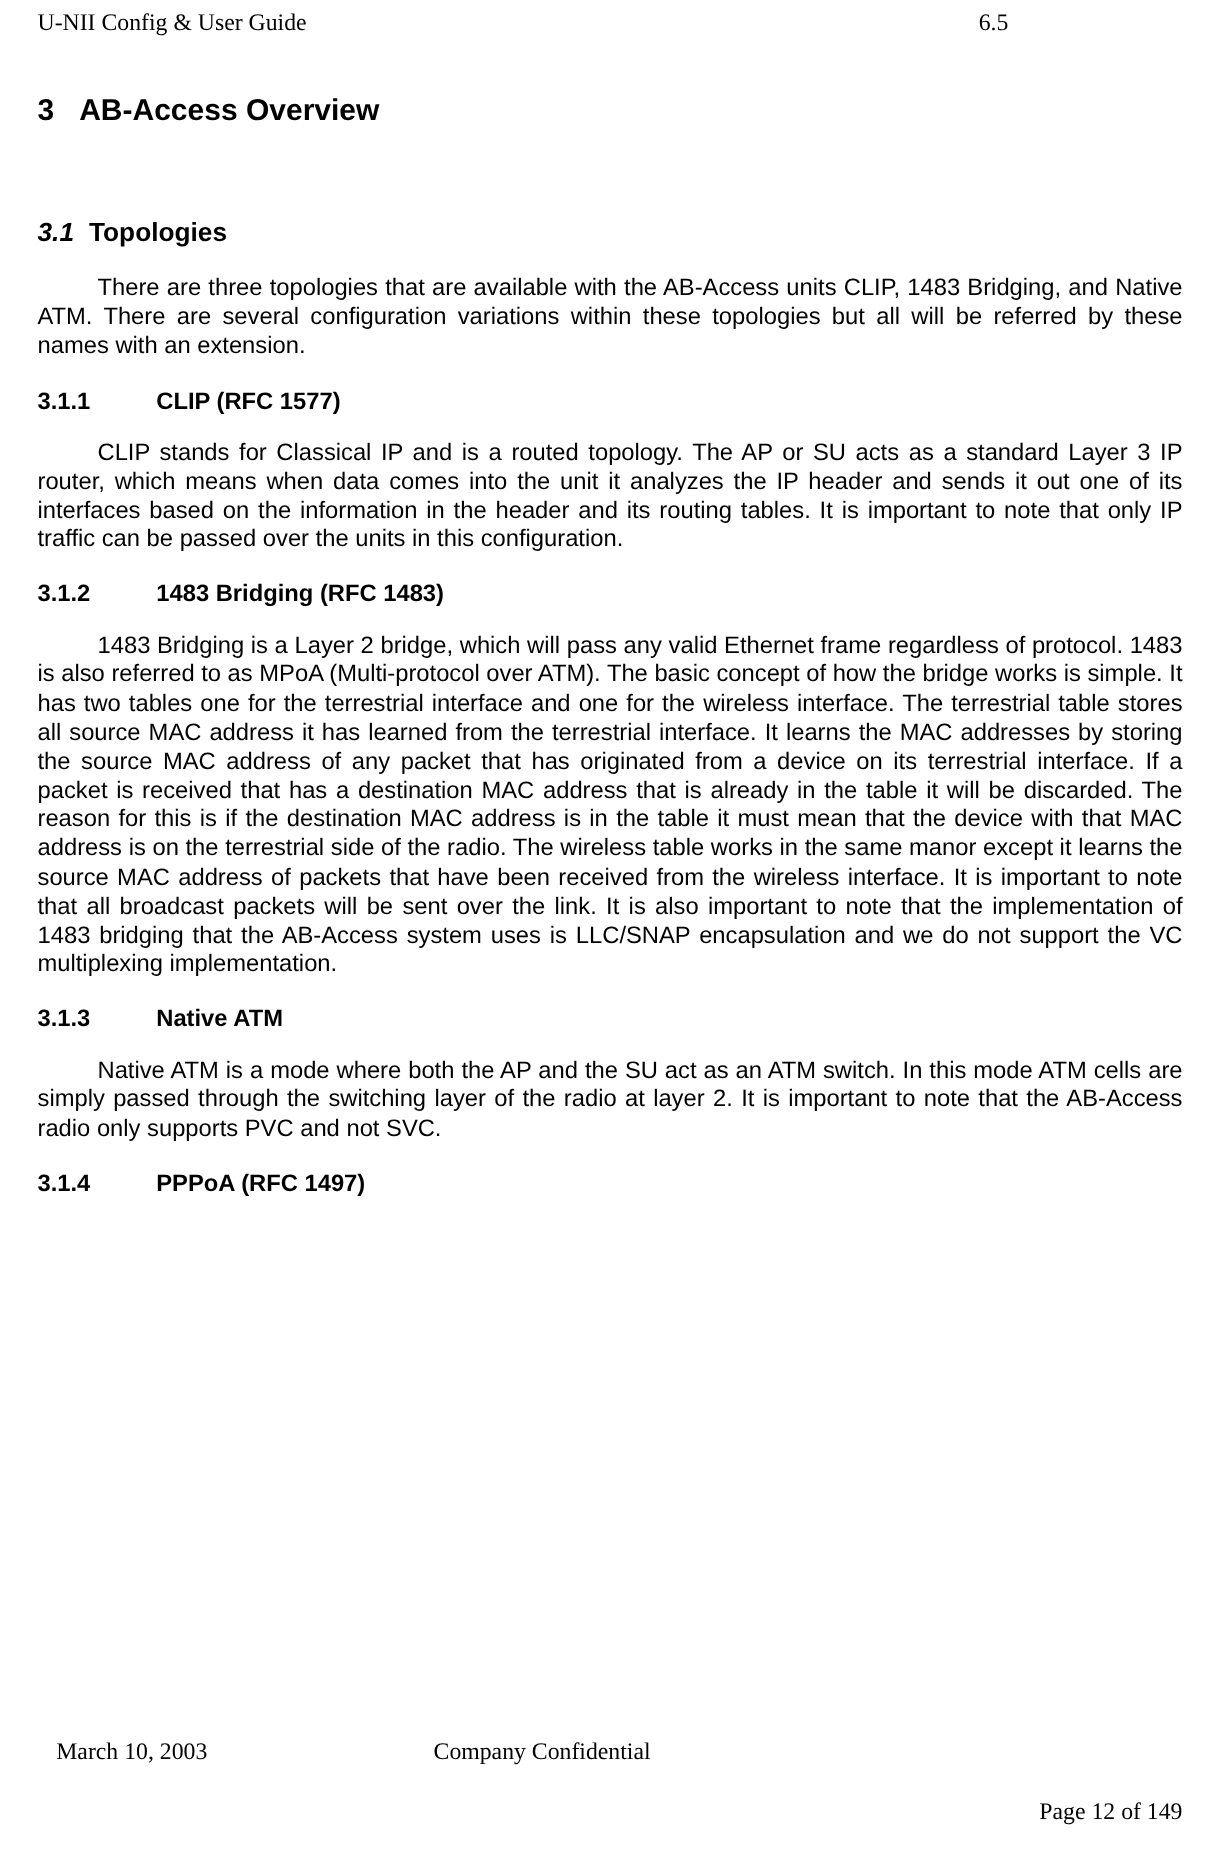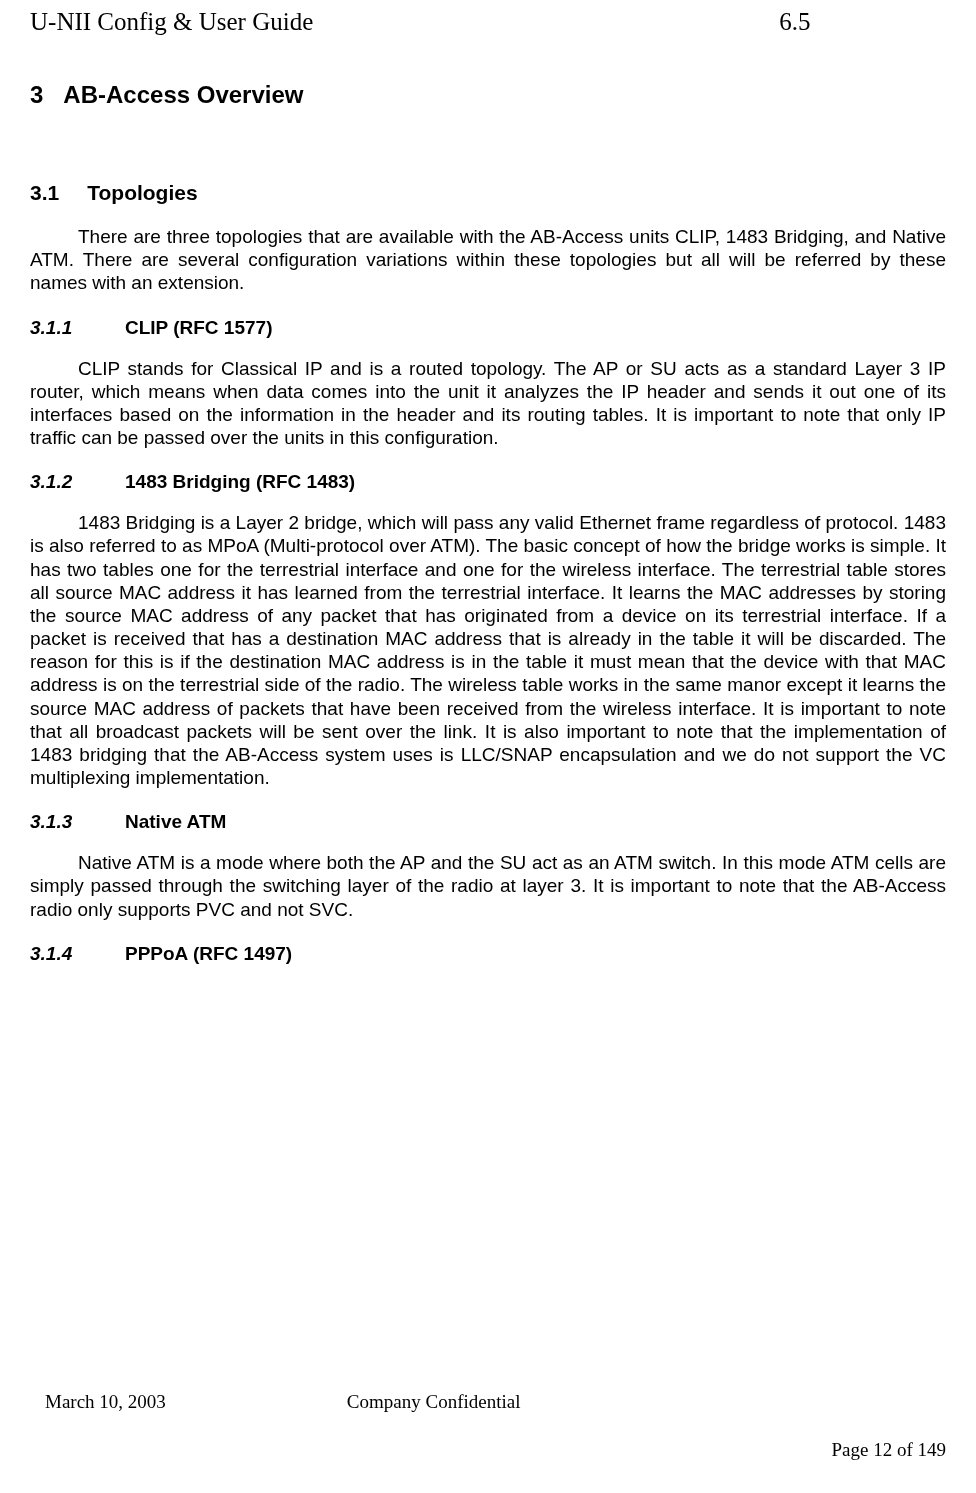--- a/index.html
+++ b/index.html
@@ -14,21 +14,21 @@
       width: 976px;
       height: 1493px;
       position: relative;
       padding: 0;
     }
     .header {
       display: flex;
       justify-content: space-between;
       padding: 8px 30px 0 30px;
       font-family: "Times New Roman", Times, serif;
-      font-size: 25px;
+      font-size: 19px;
     }
     .header-left {
       width: 33%;
       text-align: left;
     }
     .header-center {
       width: 33%;
       text-align: center;
     }
     .header-right {
@@ -47,32 +47,32 @@
       display: inline-block;
       margin-right: 20px;
     }
     h2 {
       font-size: 21px;
       font-weight: bold;
       margin-bottom: 20px;
     }
     h2 .num {
       display: inline-block;
-      margin-right: 28px;
+      margin-right: 12px;
+      font-style: italic;
     }
     h3 {
       font-size: 19px;
       font-weight: bold;
       margin-top: 22px;
       margin-bottom: 18px;
     }
     h3 .num {
       display: inline-block;
       width: 95px;
-      font-style: italic;
     }
     p {
       font-size: 19px;
       text-align: justify;
       line-height: 1.22;
       margin-bottom: 5px;
     }
     p.indent {
       text-indent: 48px;
     }
@@ -125,21 +125,21 @@
   <p class="indent">CLIP stands for Classical IP and is a routed topology. The AP or SU acts as a standard Layer 3 IP router, which means when data comes into the unit it analyzes the IP header and sends it out one of its interfaces based on the information in the header and its routing tables. It is important to note that only IP traffic can be passed over the units in this configuration.</p>
 
   <h3>
     <span class="num">3.1.2</span><span>1483 Bridging (RFC 1483)</span>
   </h3>
   <p class="indent">1483 Bridging is a Layer 2 bridge, which will pass any valid Ethernet frame regardless of protocol. 1483 is also referred to as MPoA (Multi-protocol over ATM). The basic concept of how the bridge works is simple. It has two tables one for the terrestrial interface and one for the wireless interface. The terrestrial table stores all source MAC address it has learned from the terrestrial interface. It learns the MAC addresses by storing the source MAC address of any packet that has originated from a device on its terrestrial interface. If a packet is received that has a destination MAC address that is already in the table it will be discarded. The reason for this is if the destination MAC address is in the table it must mean that the device with that MAC address is on the terrestrial side of the radio. The wireless table works in the same manor except it learns the source MAC address of packets that have been received from the wireless interface. It is important to note that all broadcast packets will be sent over the link. It is also important to note that the implementation of 1483 bridging that the AB-Access system uses is LLC/SNAP encapsulation and we do not support the VC multiplexing implementation.</p>
 
   <h3>
     <span class="num">3.1.3</span><span>Native ATM</span>
   </h3>
-  <p class="indent">Native ATM is a mode where both the AP and the SU act as an ATM switch. In this mode ATM cells are simply passed through the switching layer of the radio at layer 3. It is important to note that the AB-Access radio only supports PVC and not SVC.</p>
+  <p class="indent">Native ATM is a mode where both the AP and the SU act as an ATM switch. In this mode ATM cells are simply passed through the switching layer of the radio at layer 2. It is important to note that the AB-Access radio only supports PVC and not SVC.</p>
 
   <h3>
     <span class="num">3.1.4</span><span>PPPoA (RFC 1497)</span>
   </h3>
 
 </div>
 
 <div class="footer">
   <div class="footer-left">March 10, 2003</div>
   <div class="footer-center">Company Confidential</div>

